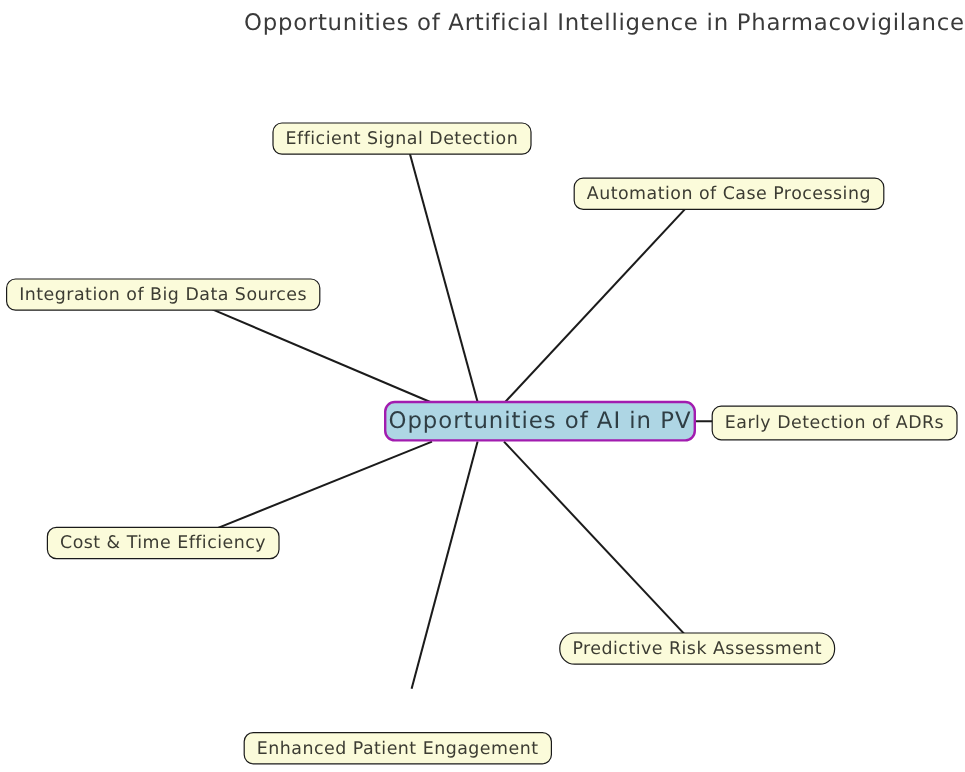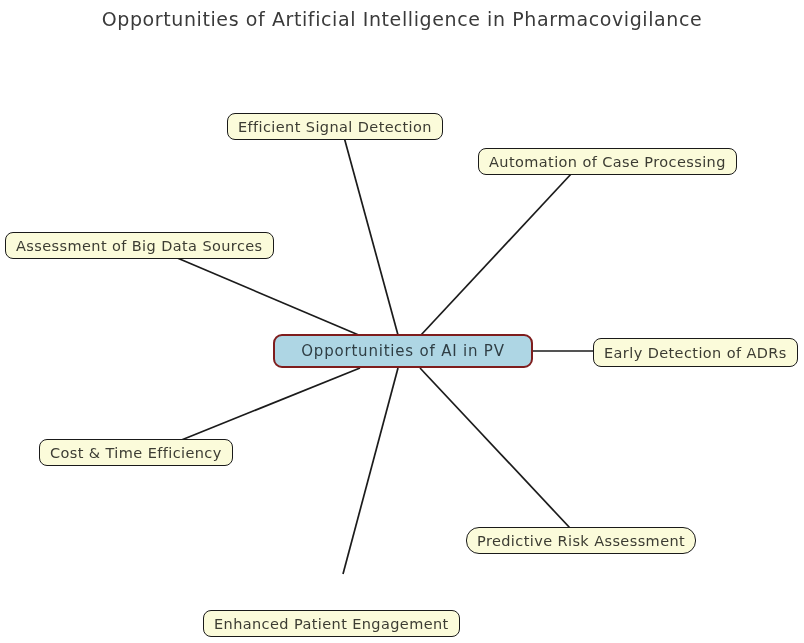--- a/index.html
+++ b/index.html
@@ -13,21 +13,21 @@
     height: 643px;
     background: #ffffff;
     overflow: hidden;
     font-family: "DejaVu Sans", "Liberation Sans", sans-serif;
   }
   .title {
     position: absolute;
     left: 0;
     top: 8px;
     width: 804px;
-    text-align: center;
+    text-align: right;
     font-size: 19px;
     letter-spacing: 0.6px;
     color: #3a3a3a;
     font-weight: 500;
     white-space: nowrap;
   }
   .edges {
     position: absolute;
     left: 0;
     top: 0;
@@ -48,31 +48,32 @@
     border-radius: 8px;
     background: #fbfbda;
     color: #3c3c33;
     font-size: 14.5px;
     letter-spacing: 0.4px;
     padding: 2px 10px;
     height: 21px;
   }
   .node.center {
     background: #aed6e4;
-    border: 2px solid #7f1d1d;
+    border: 2px solid #a21caf;
     border-radius: 9px;
     color: #2f3e44;
-    font-size: 15px;
+    font-size: 19px;
     letter-spacing: 0.8px;
     padding: 3px 14px;
     height: 24px;
+    margin-left: 47px;
   }
   
   #node-center      { left: 273px; top: 334px; width: 228px; }
-  #node-efficient   { left: 227px; top: 113px; }
+  #node-efficient   { left: 227px; top: 102px; }
   #node-automation  { left: 450px; top: 148px; margin-left: 28px; }
   #node-integration { left: 5px;   top: 232px; }
   #node-early       { left: 593px; top: 338px; height: 23px; }
   #node-cost        { left: 39px;  top: 439px; text-align: right; }
   #node-predictive  { left: 466px; top: 527px; border-radius: 13px; }
   #node-enhanced    { left: 203px; top: 596px; margin-top: 14px; }
 </style>
 </head>
 <body>
 
@@ -89,21 +90,21 @@
     <line x1="420" y1="368" x2="570" y2="528"></line>
     <line x1="398" y1="368" x2="343" y2="574"></line>
   </svg>
 
   <div class="node center" id="node-center">Opportunities of AI in PV</div>
 
   <div class="node" id="node-efficient">Efficient Signal Detection</div>
 
   <div class="node" id="node-automation">Automation of Case Processing</div>
 
-  <div class="node" id="node-integration">Assessment of Big Data Sources</div>
+  <div class="node" id="node-integration">Integration of Big Data Sources</div>
 
   <div class="node" id="node-early">Early Detection of ADRs</div>
 
   <div class="node" id="node-cost">Cost &amp; Time Efficiency</div>
 
   <div class="node" id="node-predictive">Predictive Risk Assessment</div>
 
   <div class="node" id="node-enhanced">Enhanced Patient Engagement</div>
 
 </div>

